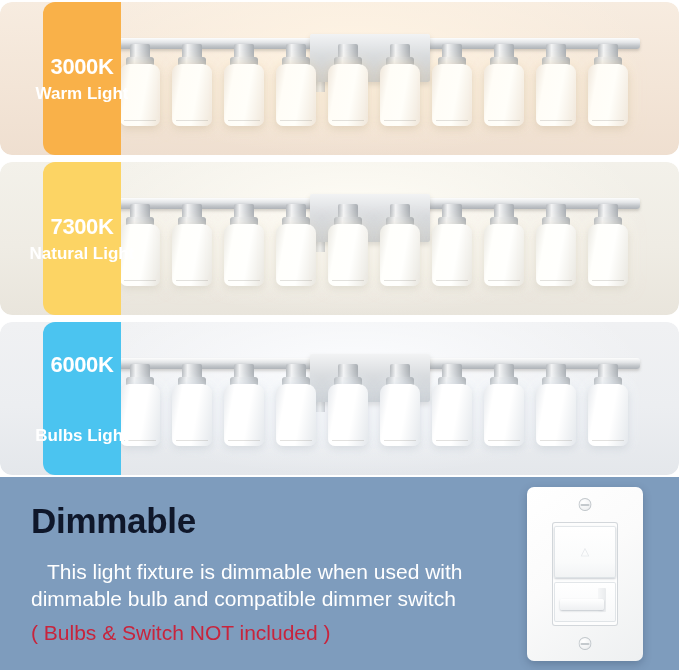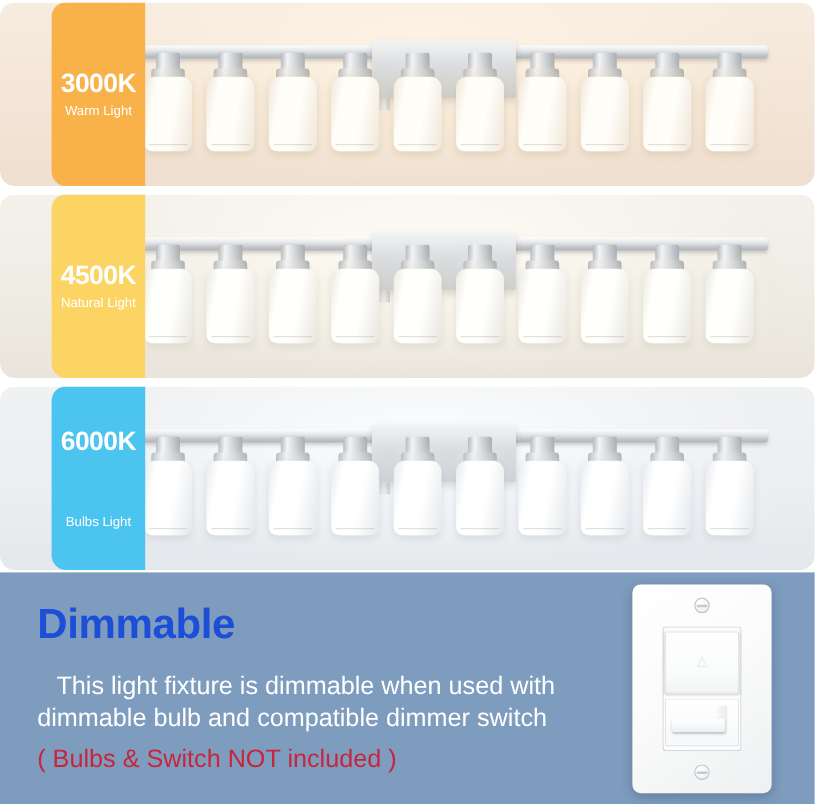--- a/index.html
+++ b/index.html
@@ -64,22 +64,22 @@
   }
   .ct-temp {
     color: #ffffff;
     font-size: 22px;
     font-weight: bold;
     letter-spacing: -0.4px;
     line-height: 1;
   }
   .ct-name {
     color: #ffffff;
-    font-size: 11px;
-    font-weight: normal;
+    font-size: 17px;
+    font-weight: bold;
     margin-top: 7px;
     line-height: 1;
     white-space: nowrap;
   }
 
   
   .fixture {
     position: absolute;
     left: 112px;
     top: 28px;
@@ -177,21 +177,21 @@
     width: 679px;
     height: 193px;
     background: #7e9cbd;
   }
   #dimmable-title {
     position: absolute;
     left: 31px;
     top: 503px;
     font-size: 35px;
     font-weight: bold;
-    color: #1d4ed8;
+    color: #0f172a;
     letter-spacing: -0.3px;
     line-height: 1;
   }
   .dim-line {
     position: absolute;
     left: 31px;
     font-size: 21px;
     color: #ffffff;
     line-height: 1;
     white-space: nowrap;
@@ -469,21 +469,21 @@
             <div class="lamp-socket"></div>
             <div class="lamp-collar"></div>
             <div class="lamp-shade shade-natural">
               <div class="shade-rim"></div>
             </div>
           </div>
         </div>
     </div>
   </div>
   <div class="ct-tab" style="background: rgb(252, 212, 100);">
-    <span class="ct-temp">4500K</span>
+    <span class="ct-temp">7300K</span>
     <span class="ct-name">Natural Light</span>
   </div>
 </div>
 
 <div class="ct-panel" id="panel-2">
   <div class="ct-scene scene-cool">
     <div class="fixture">
       <div class="fix-bar"></div>
       <div class="fix-plate-arm"></div>
       <div class="fix-backplate"></div>

